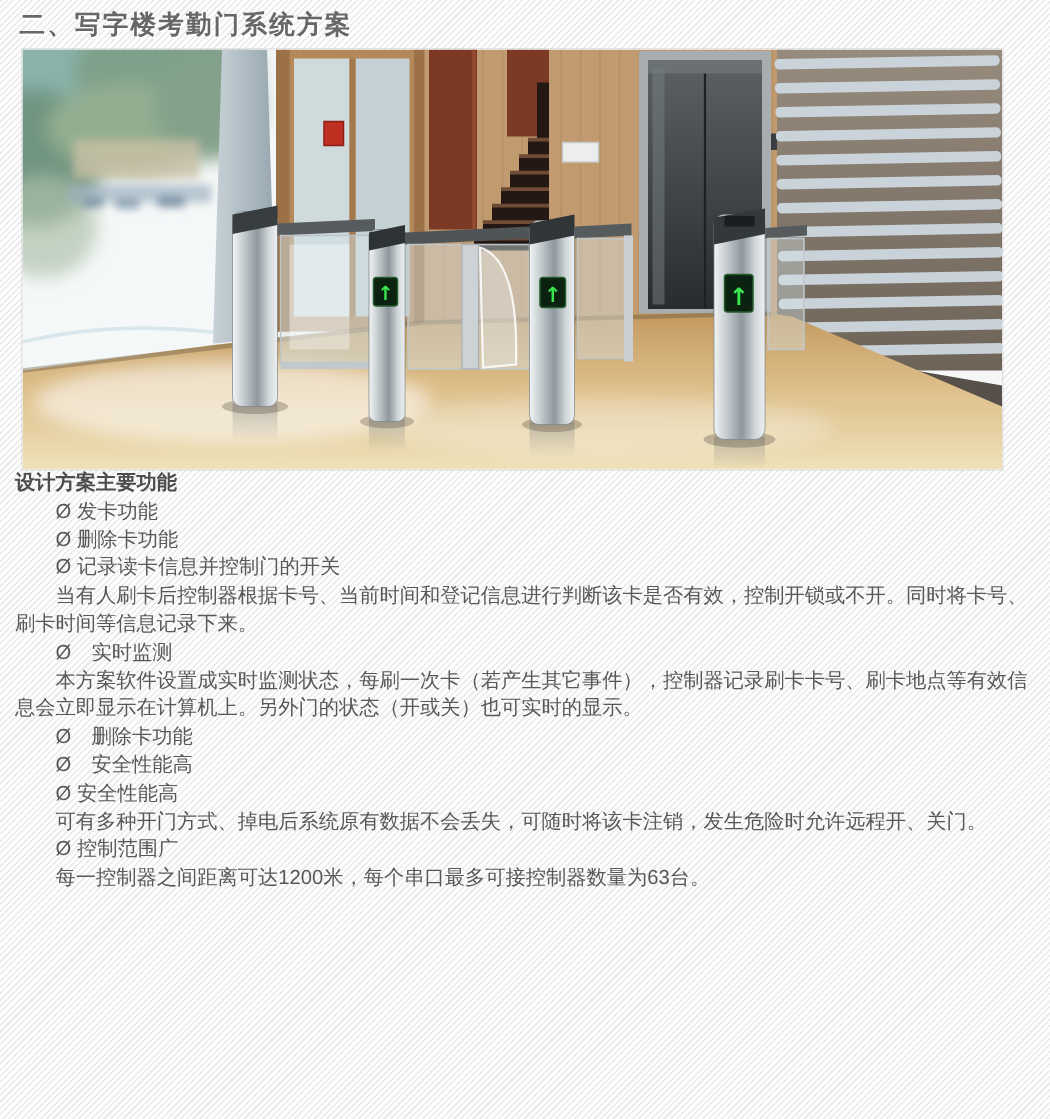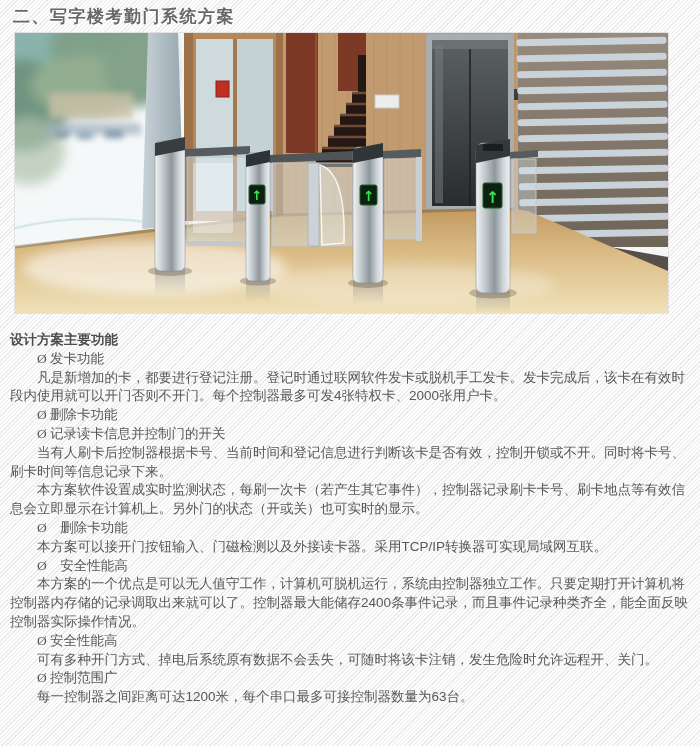--- a/index.html
+++ b/index.html
@@ -19,25 +19,25 @@
     color:#676767;text-shadow:1px 1px 0 rgba(255,255,255,0.95);
     white-space:nowrap;
   }
   .photo-wrap{
     margin:6px 0 0 15px;width:653px;height:280px;
     box-shadow:0 0 0 1px rgba(190,190,190,0.35);
     overflow:hidden;background:#f4f7f6;
   }
   .photo-wrap svg{display:block;}
   .content{
-    margin-top:18px;padding:0 6px 0 10px;
+    padding:0 6px 0 10px;
     font-size:13.5px;line-height:18.8px;color:#585858;
   }
   .heading{margin:0;font-weight:bold;color:#4d4d4d;}
-  .bullet{margin:0;padding-left:27px;white-space:pre-wrap;font-family:Liberation Serif, serif;}
+  .bullet{margin:0;padding-left:27px;white-space:pre-wrap;}
   .para{margin:0;text-indent:27px;}
 </style>
 </head>
 <body>
 
 <div class="page">
 
   <h1 class="title">二、写字楼考勤门系统方案</h1>
 
   <div class="photo-wrap">
@@ -232,39 +232,37 @@
         <text x="477.5" y="170" text-anchor="middle" font-size="16" font-weight="bold" fill="#39e64d" font-family="'DejaVu Sans',sans-serif">↑</text>
       </g>
     </svg>
   </div>
 
   <div class="content">
     <p class="heading">设计方案主要功能</p>
 
     <div>
       <p class="bullet">Ø 发卡功能</p>
-      <p class="para">凡是新增加的卡，都要进行登记注册。登记时通过联网软件发卡或脱机手工发卡。发卡完成后，该卡在有效时段内使用就可以开门否则不开门。每个控制器最多可发4张特权卡、2000张用户卡。</p>
     </div>
     <div>
       <p class="bullet">Ø 删除卡功能</p>
     </div>
     <div>
       <p class="bullet">Ø 记录读卡信息并控制门的开关</p>
       <p class="para">当有人刷卡后控制器根据卡号、当前时间和登记信息进行判断该卡是否有效，控制开锁或不开。同时将卡号、刷卡时间等信息记录下来。</p>
     </div>
     <div>
+      <p class="bullet">Ø　实时监测</p>
       <p class="para">本方案软件设置成实时监测状态，每刷一次卡（若产生其它事件），控制器记录刷卡卡号、刷卡地点等有效信息会立即显示在计算机上。另外门的状态（开或关）也可实时的显示。</p>
     </div>
     <div>
       <p class="bullet">Ø　删除卡功能</p>
-      <p class="para">本方案可以接开门按钮输入、门磁检测以及外接读卡器。采用TCP/IP转换器可实现局域网互联。</p>
     </div>
     <div>
       <p class="bullet">Ø　安全性能高</p>
-      <p class="para">本方案的一个优点是可以无人值守工作，计算机可脱机运行，系统由控制器独立工作。只要定期打开计算机将控制器内存储的记录调取出来就可以了。控制器最大能储存2400条事件记录，而且事件记录种类齐全，能全面反映控制器实际操作情况。</p>
     </div>
     <div>
       <p class="bullet">Ø 安全性能高</p>
       <p class="para">可有多种开门方式、掉电后系统原有数据不会丢失，可随时将该卡注销，发生危险时允许远程开、关门。</p>
     </div>
     <div>
       <p class="bullet">Ø 控制范围广</p>
       <p class="para">每一控制器之间距离可达1200米，每个串口最多可接控制器数量为63台。</p>
     </div>
   </div>

